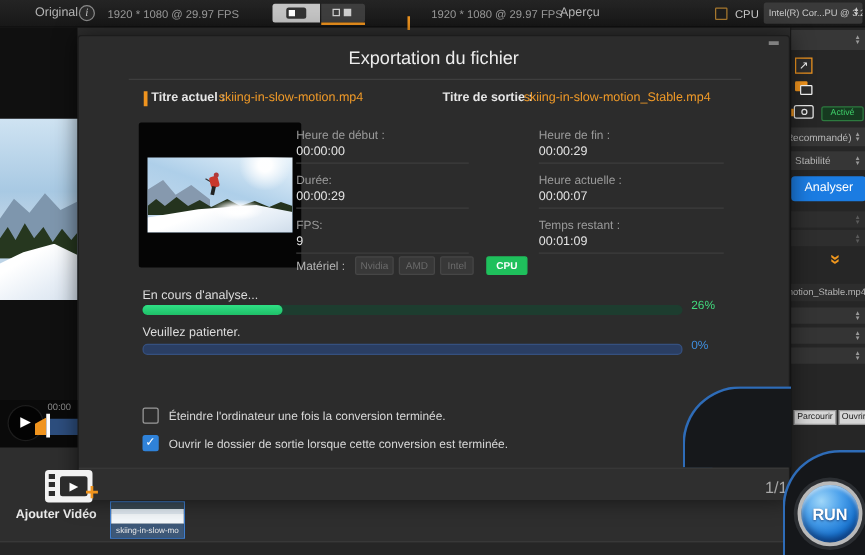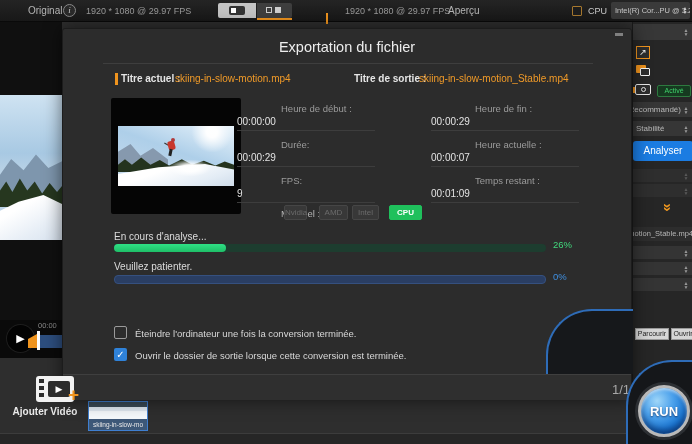--- a/index.html
+++ b/index.html
@@ -120,21 +120,21 @@
   #stop-button{position:absolute;left:506px;top:297px;width:48px;height:48px;font-size:11px;line-height:44px;}
   #run-button{position:absolute;left:10px;top:23px;width:52px;height:52px;font-size:13px;line-height:48px;}
 
   
   #modal{left:62px;top:28px;width:570px;height:372px;background:#2c2c2c;border:1px solid #1c1c1c;
     border-radius:3px;box-shadow:0 0 18px rgba(0,0,0,.55);z-index:10;}
   #modal-title{position:absolute;left:0;top:10px;width:100%;text-align:center;
     font-size:14.5px;color:#ededed;}
   #modal-divider{position:absolute;left:40px;top:34px;width:490px;height:1px;background:#3e3e3e;}
   #modal-scroll-dash{position:absolute;left:552px;top:4px;width:8px;height:3px;background:#808080;}
-  .m-label{position:absolute;font-size:9.5px;color:#9b9b9b;white-space:nowrap;margin-left:44px;}
+  .m-label{position:absolute;font-size:9.5px;color:#9b9b9b;white-space:nowrap;}
   .m-value{position:absolute;font-size:10px;color:#e3e3e3;white-space:nowrap;}
   .m-line{position:absolute;height:1px;background:#3d3d3d;}
   #accent-bar{position:absolute;left:52px;top:44px;width:3px;height:12px;background:#f0941e;}
   .m-title-label{position:absolute;top:44px;font-size:10px;font-weight:bold;color:#e5e5e5;white-space:nowrap;}
   .m-title-value{position:absolute;top:44px;font-size:10px;color:#f09a28;white-space:nowrap;}
 
   #thumb-box{position:absolute;left:48px;top:69px;width:130px;height:116px;background:#050505;border-radius:2px;}
   #scene{position:absolute;left:7px;top:28px;width:116px;height:60px;overflow:hidden;
     background:linear-gradient(200deg,#e8f3fb 0%,#aecfe9 45%,#cadcee 100%);}
   #scene .sun{position:absolute;left:72px;top:-14px;width:44px;height:40px;
@@ -366,21 +366,21 @@
     <div class="m-value" style="left:368px;top:87px;">00:00:29</div>
     <div class="m-line" style="left:368px;top:101px;width:148px;"></div>
     <div class="m-label" style="left:368px;top:110px;">Heure actuelle :</div>
     <div class="m-value" style="left:368px;top:123px;">00:00:07</div>
     <div class="m-line" style="left:368px;top:137px;width:148px;"></div>
     <div class="m-label" style="left:368px;top:146px;">Temps restant :</div>
     <div class="m-value" style="left:368px;top:159px;">00:01:09</div>
     <div class="m-line" style="left:368px;top:173px;width:148px;"></div>
 
     <div class="m-label" style="left:174px;top:179px;color:#b5b5b5;">Matériel :</div>
-    <div class="hw-btn" style="left:221px;width:23px;">Nvidia</div>
+    <div class="hw-btn" style="left:221px;width:31px;">Nvidia</div>
     <div class="hw-btn" style="left:256px;width:29px;">AMD</div>
     <div class="hw-btn" style="left:289px;width:27px;">Intel</div>
     <div class="hw-btn" id="hw-cpu" style="left:326px;width:33px;">CPU</div>
 
     <div class="prog-label" style="left:51px;top:202px;">En cours d'analyse...</div>
     <div id="green-track" class="prog-track">
       <div id="green-fill" style="width: 26%;"></div>
     </div>
     <div id="green-pct" class="pct">26%</div>
 

